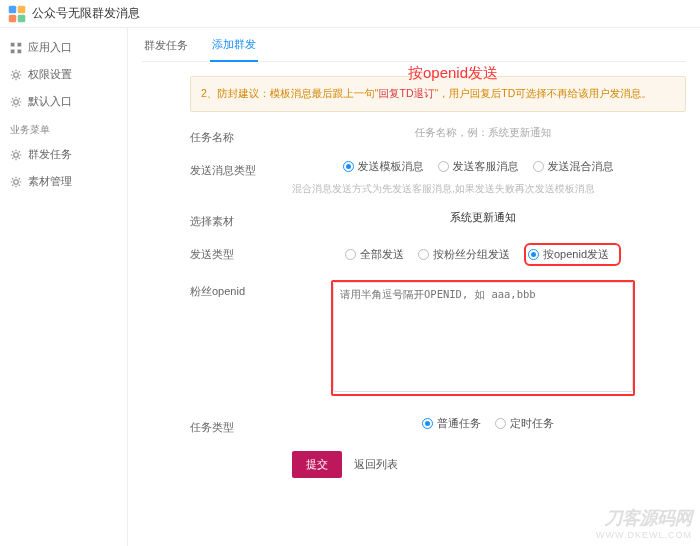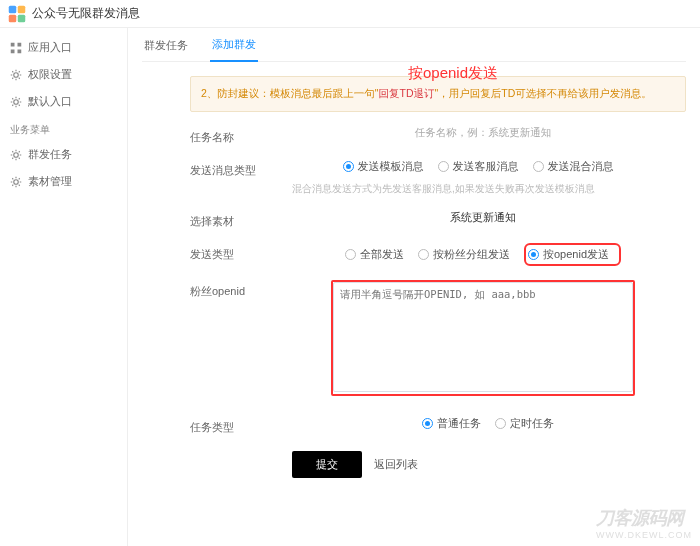--- a/index.html
+++ b/index.html
@@ -38,24 +38,24 @@
 
 .radio { display: inline-flex; align-items: center; gap: 4px; margin-right: 10px; cursor: pointer; color: #555; }
 .radio .dot { width: 11px; height: 11px; border: 1px solid #bbb; border-radius: 50%; display: inline-block; position: relative; }
 .radio.checked .dot { border-color: #1890ff; }
 .radio.checked .dot::after { content: ""; position: absolute; inset: 2px; background: #1890ff; border-radius: 50%; }
 
 .hl-box { border: 2px solid #f33; border-radius: 6px; padding: 2px 6px 2px 2px; display: inline-flex; align-items: center; }
 .hl-field { border: 2px solid #f33; border-radius: 2px; display: inline-block; }
 
 .btns { margin-top: 16px; margin-left: 102px; display: flex; gap: 12px; align-items: center; }
-.btn-primary { background: #000000; color: #fff; border: none; padding: 6px 24px; font-size: 11px; border-radius: 2px; cursor: pointer; }
+.btn-primary { background: #be185d; color: #fff; border: none; padding: 6px 14px; font-size: 11px; border-radius: 2px; cursor: pointer; }
 .btn-link { color: #555; cursor: pointer; font-size: 11px; }
 
-.watermark { position: absolute; right: 8px; bottom: 6px; pointer-events: none; opacity: .6; margin-left: 30px; }
+.watermark { position: absolute; right: 8px; bottom: 6px; text-align: right; pointer-events: none; opacity: .6; margin-left: 30px; }
 .wm1 { font-size: 18px; font-style: italic; font-weight: 700; color: #c9c9c9; letter-spacing: -0.5px; }
 .wm2 { font-size: 9px; color: #c9c9c9; letter-spacing: 1px; }
 </style>
 </head>
 <body>
 
 <div class="topbar">
   <span class="logo">
     <svg viewBox="0 0 24 24">
         <rect x="1" y="1" width="10" height="10" rx="2" fill="#4aa3ff"></rect>

